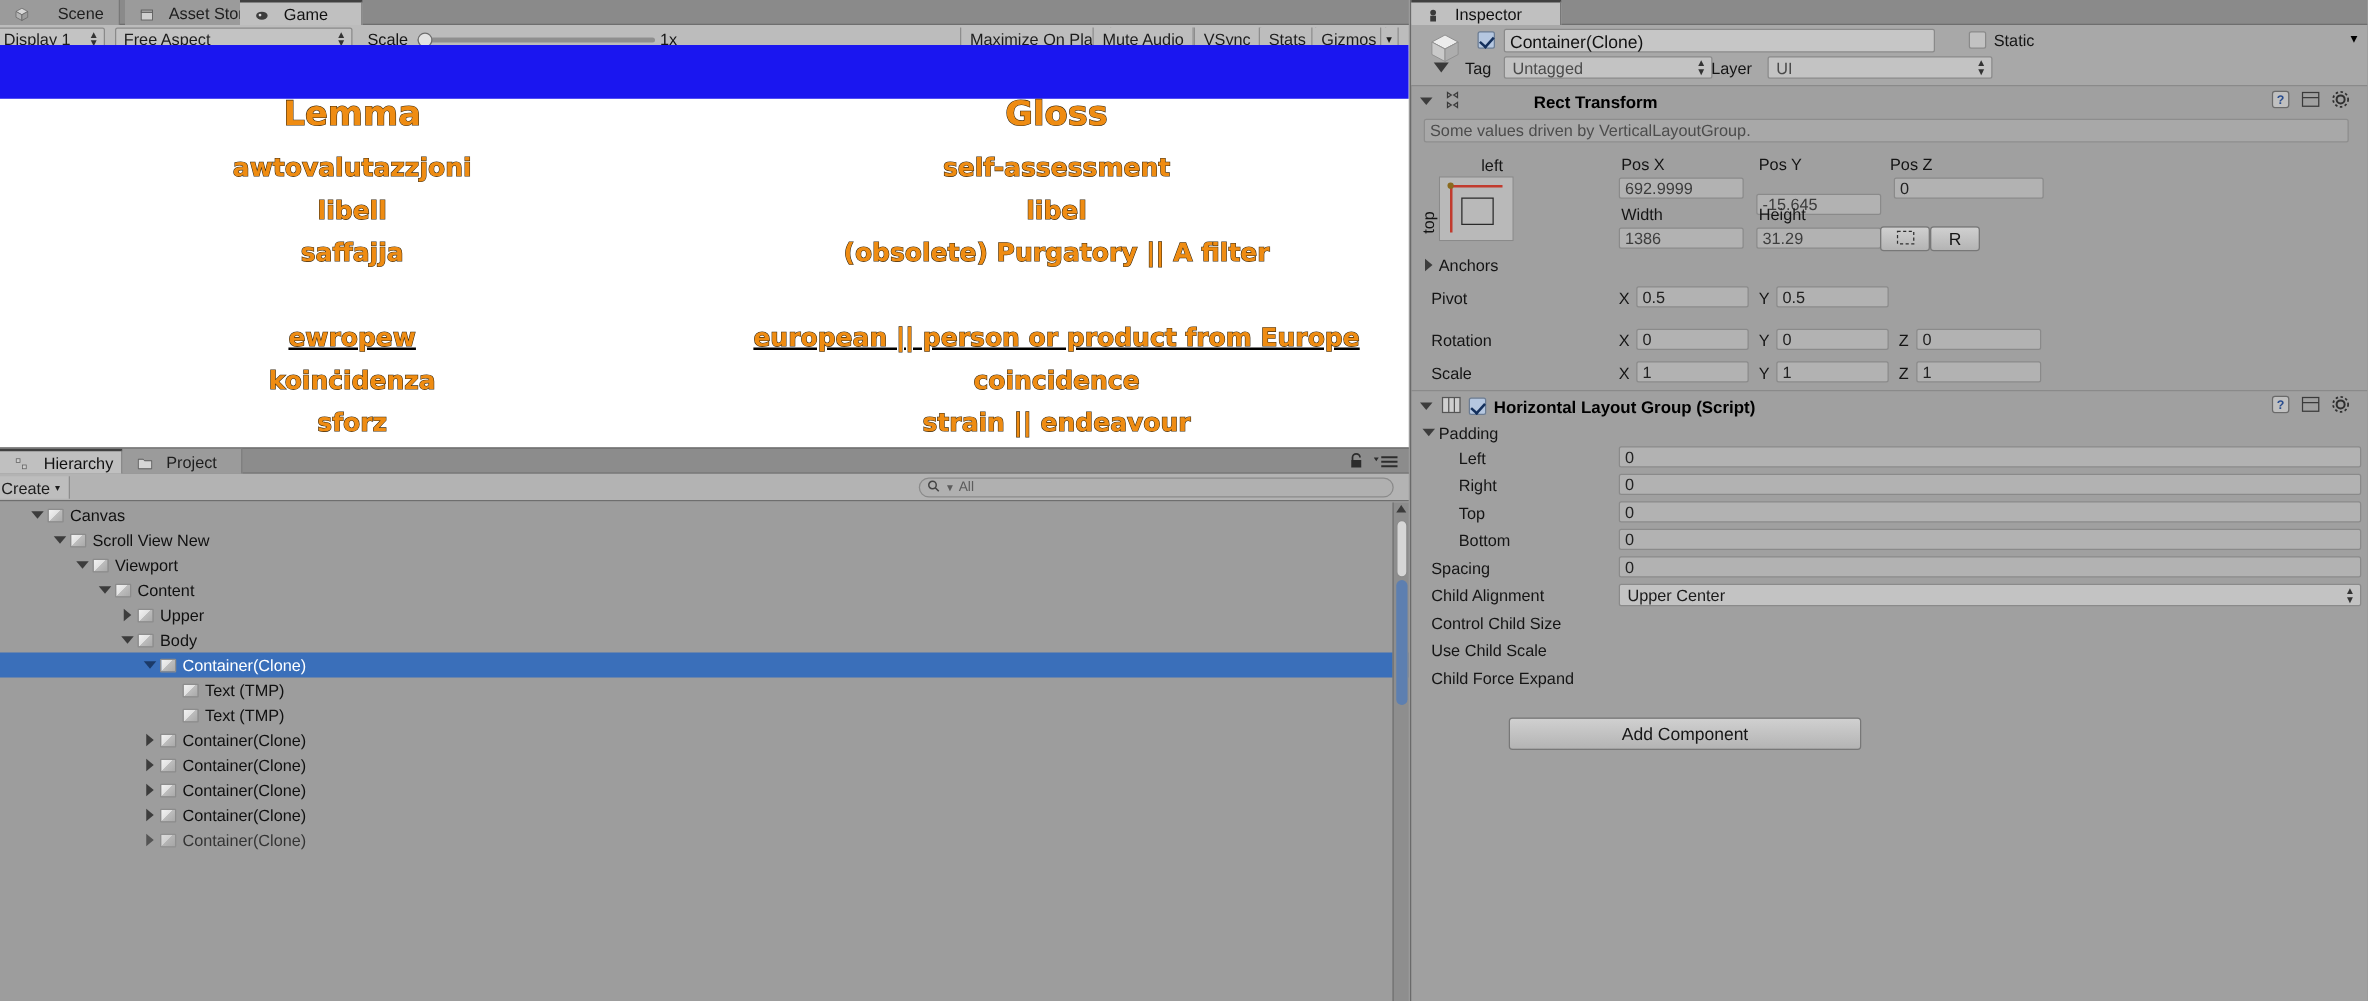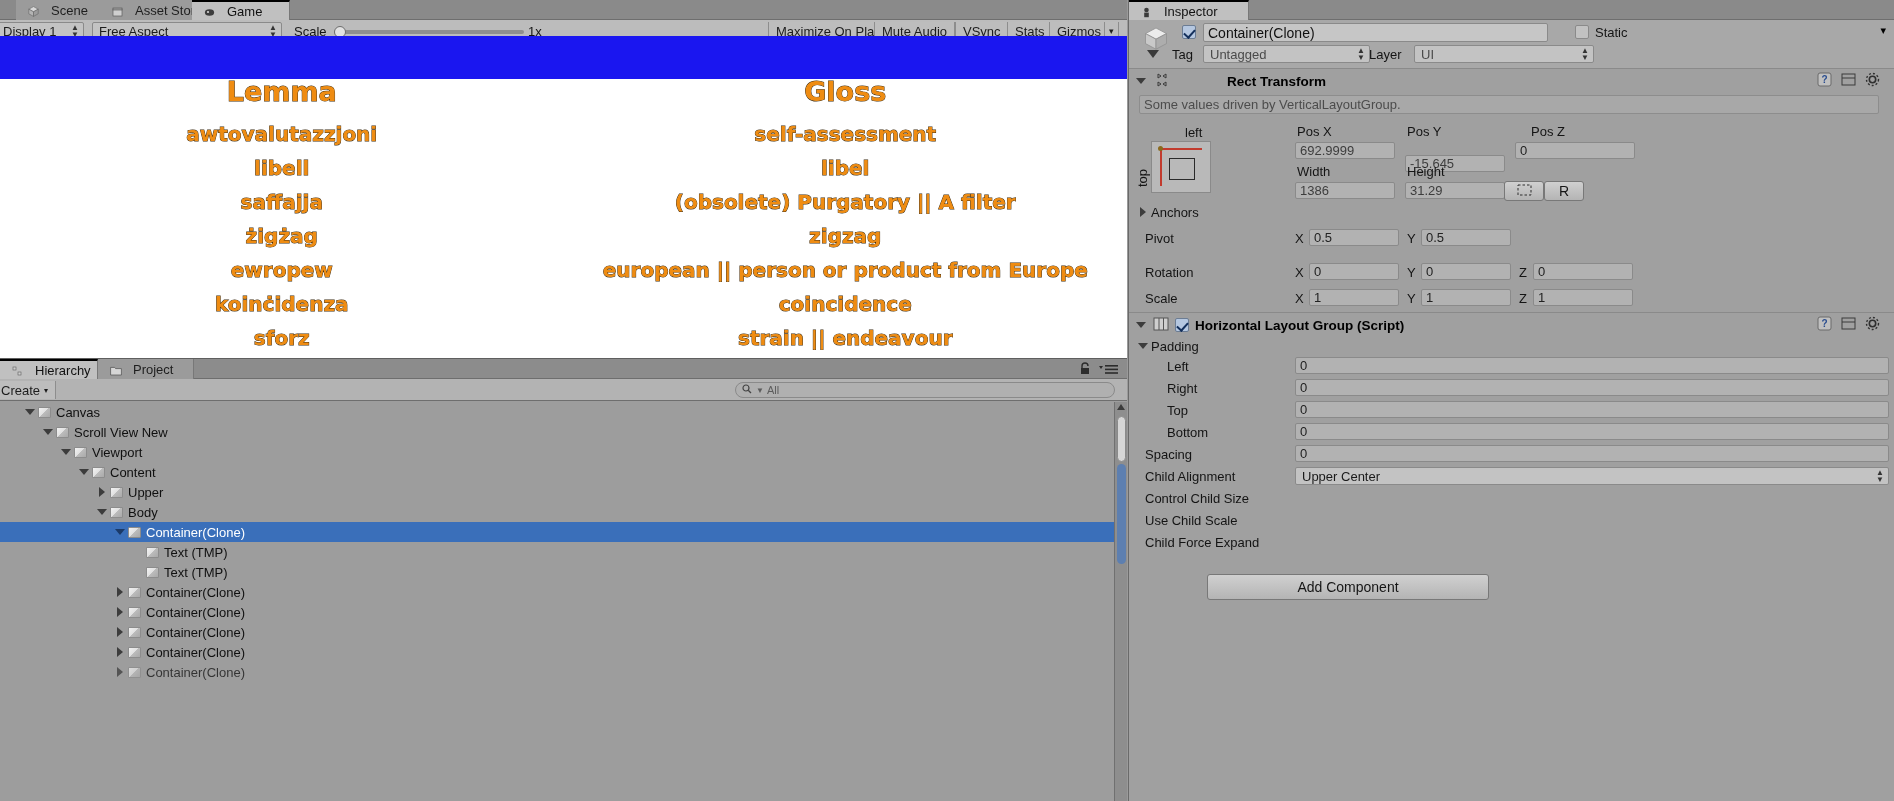--- a/index.html
+++ b/index.html
@@ -21,21 +21,21 @@
   .tab {
     position: absolute; top: 0; height: 20px;
     display: flex; align-items: center; gap: 5px;
     padding: 0 12px 0 10px;
     font-size: 13px; color: #1e1e1e;
     background: #9b9b9b;
     border-right: 1px solid #787878;
   }
   .tab.active {
     background: #c0c0c0;
-    border-top: 2px solid #000000;
+    border-top: 2px solid #404040;
     color: #111;
   }
   .tab .cube { width: 11px; height: 11px; }
 
   .toolbar {
     position: absolute; left: 0; right: 0; height: 22px;
     background: #bcbcbc;
     border-bottom: 1px solid #6e6e6e;
     display: flex; align-items: center;
   }
@@ -169,21 +169,21 @@
     border-left: 1px solid #707070;
   }
   .sbthumb { position: absolute; left: 2px; width: 9px; border-radius: 5px; }
 </style>
 </head>
 <body>
 
 <div id="root">
 
   <div class="tabstrip" style="width:1127px;">
-    <div class="tab" style="left:16px;width:96px;">
+    <div class="tab" style="left:0;width:96px;justify-content:space-between;">
       <span class="cube">
         <svg width="11" height="11" viewBox="0 0 11 11">
             <path d="M5.5 0.6 L10.2 3.2 L5.5 5.8 L0.8 3.2 Z" fill="#d8d8d8" stroke="#666" stroke-width=".6"></path>
             <path d="M0.8 3.2 L0.8 7.8 L5.5 10.4 L5.5 5.8 Z" fill="#b4b4b4" stroke="#666" stroke-width=".6"></path>
             <path d="M10.2 3.2 L10.2 7.8 L5.5 10.4 L5.5 5.8 Z" fill="#9c9c9c" stroke="#666" stroke-width=".6"></path>
           </svg>
       </span>
       <span>Scene</span>
     </div>
     <div class="tab" style="left:100px;width:122px;">
@@ -253,25 +253,21 @@
       <div class="gcell body">self-assessment</div>
     </div>
     <div class="grow" style="top:115px;">
       <div class="gcell body">libell</div>
       <div class="gcell body">libel</div>
     </div>
     <div class="grow" style="top:149px;">
       <div class="gcell body">saffajja</div>
       <div class="gcell body">(obsolete) Purgatory || A filter</div>
     </div>
-    <div class="grow" style="top:183px;">
-      <div class="gcell body">żigżag</div>
-      <div class="gcell body">zigzag</div>
-    </div>
-    <div class="grow" style="top:217px;">
+    <div class="grow" style="top:217px;text-decoration:underline;">
       <div class="gcell body">ewropew</div>
       <div class="gcell body">european || person or product from Europe</div>
     </div>
     <div class="grow" style="top:251px;">
       <div class="gcell body">koinċidenza</div>
       <div class="gcell body">coincidence</div>
     </div>
     <div class="grow" style="top:285px;">
       <div class="gcell body">sforz</div>
       <div class="gcell body">strain || endeavour</div>
@@ -527,21 +523,21 @@
         <div style="position:absolute;left:6px;top:4px;width:5px;height:5px;border-radius:3px;background:#8a6a1e;"></div>
       </div>
 
       <div class="irow" style="position:absolute;left:0;top:132px;">
         <span class="arrow right"></span>
         <span style="margin-left:2px;">Anchors</span>
       </div>
 
       <span class="ilabel" style="position:absolute;left:168px;top:55px;">Pos X</span>
       <span class="ilabel" style="position:absolute;left:278px;top:55px;">Pos Y</span>
-      <span class="ilabel" style="position:absolute;left:402px;top:55px;">Pos Z</span>
+      <span class="ilabel" style="position:absolute;left:383px;top:55px;">Pos Z</span>
       <div class="ifield" style="position:absolute;left:166px;top:73px;width:100px;">
         <span>692.9999</span>
       </div>
       <div class="ifield" style="position:absolute;left:276px;top:73px;width:100px;margin-top:13px;">
         <span>-15.645</span>
       </div>
       <div class="ifield dark" style="position:absolute;left:386px;top:73px;width:120px;">
         <span>0</span>
       </div>
 

